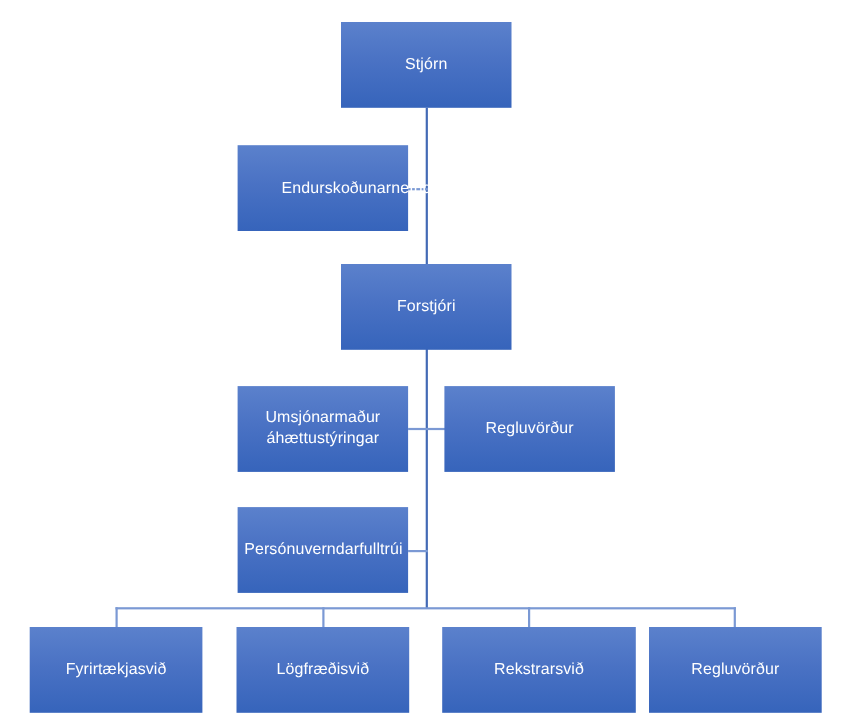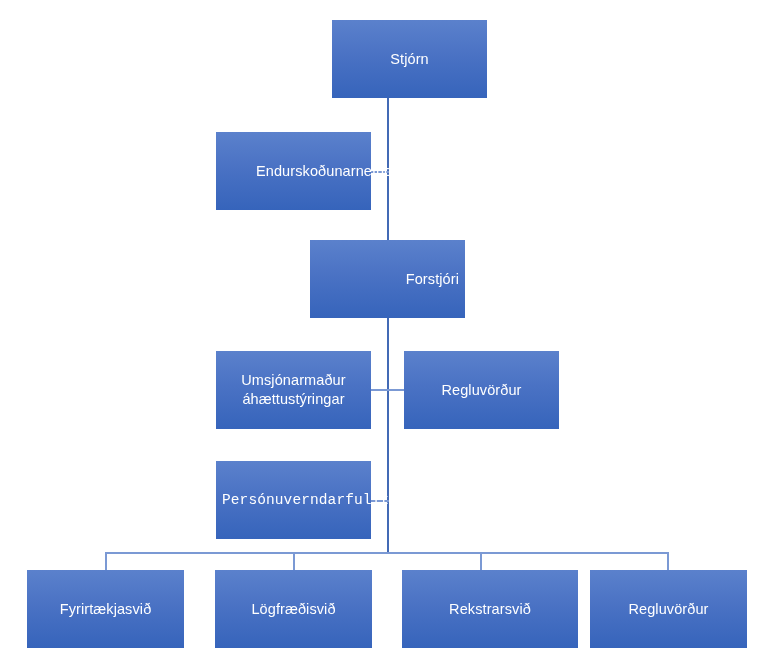--- a/index.html
+++ b/index.html
@@ -65,42 +65,42 @@
 
   <div class="connector h thin" style="left:371px; top:500px; width:18px;"></div>
 
   <div class="connector h thin" style="left:105px; top:552px; width:564px;"></div>
 
   <div class="connector v thin" style="left:105px; top:552px; height:19px;"></div>
   <div class="connector v thin" style="left:293px; top:552px; height:19px;"></div>
   <div class="connector v thin" style="left:480px; top:552px; height:19px;"></div>
   <div class="connector v thin" style="left:667px; top:552px; height:19px;"></div>
 
-  <div class="org-box" style="left:310px; top:20px; width:155px; height:78px;margin-left:22px;">
+  <div class="org-box" style="left:310px; top:20px; width:155px; height:78px;">
     <span class="box-label">Stjórn</span>
   </div>
 
   <div class="org-box" style="left:216px; top:132px; width:155px; height:78px;padding-left:40px;">
     <span class="box-label">Endurskoðunarnefnd</span>
   </div>
 
-  <div class="org-box" style="left:310px; top:240px; width:155px; height:78px;text-align:right;">
+  <div class="org-box" style="left:310px; top:240px; width:155px; height:78px;">
     <span class="box-label">Forstjóri</span>
   </div>
 
   <div class="org-box" style="left:216px; top:351px; width:155px; height:78px;">
     <span class="box-label">Umsjónarmaður
 áhættustýringar</span>
   </div>
 
   <div class="org-box" style="left:404px; top:351px; width:155px; height:78px;">
     <span class="box-label">Regluvörður</span>
   </div>
 
-  <div class="org-box" style="left:216px; top:461px; width:155px; height:78px;font-family:Liberation Mono, monospace;">
+  <div class="org-box" style="left:216px; top:461px; width:155px; height:78px;">
     <span class="box-label">Persónuverndarfulltrúi</span>
   </div>
 
   <div class="org-box" style="left:27px; top:570px; width:157px; height:78px;">
     <span class="box-label">Fyrirtækjasvið</span>
   </div>
 
   <div class="org-box" style="left:215px; top:570px; width:157px; height:78px;">
     <span class="box-label">Lögfræðisvið</span>
   </div>

